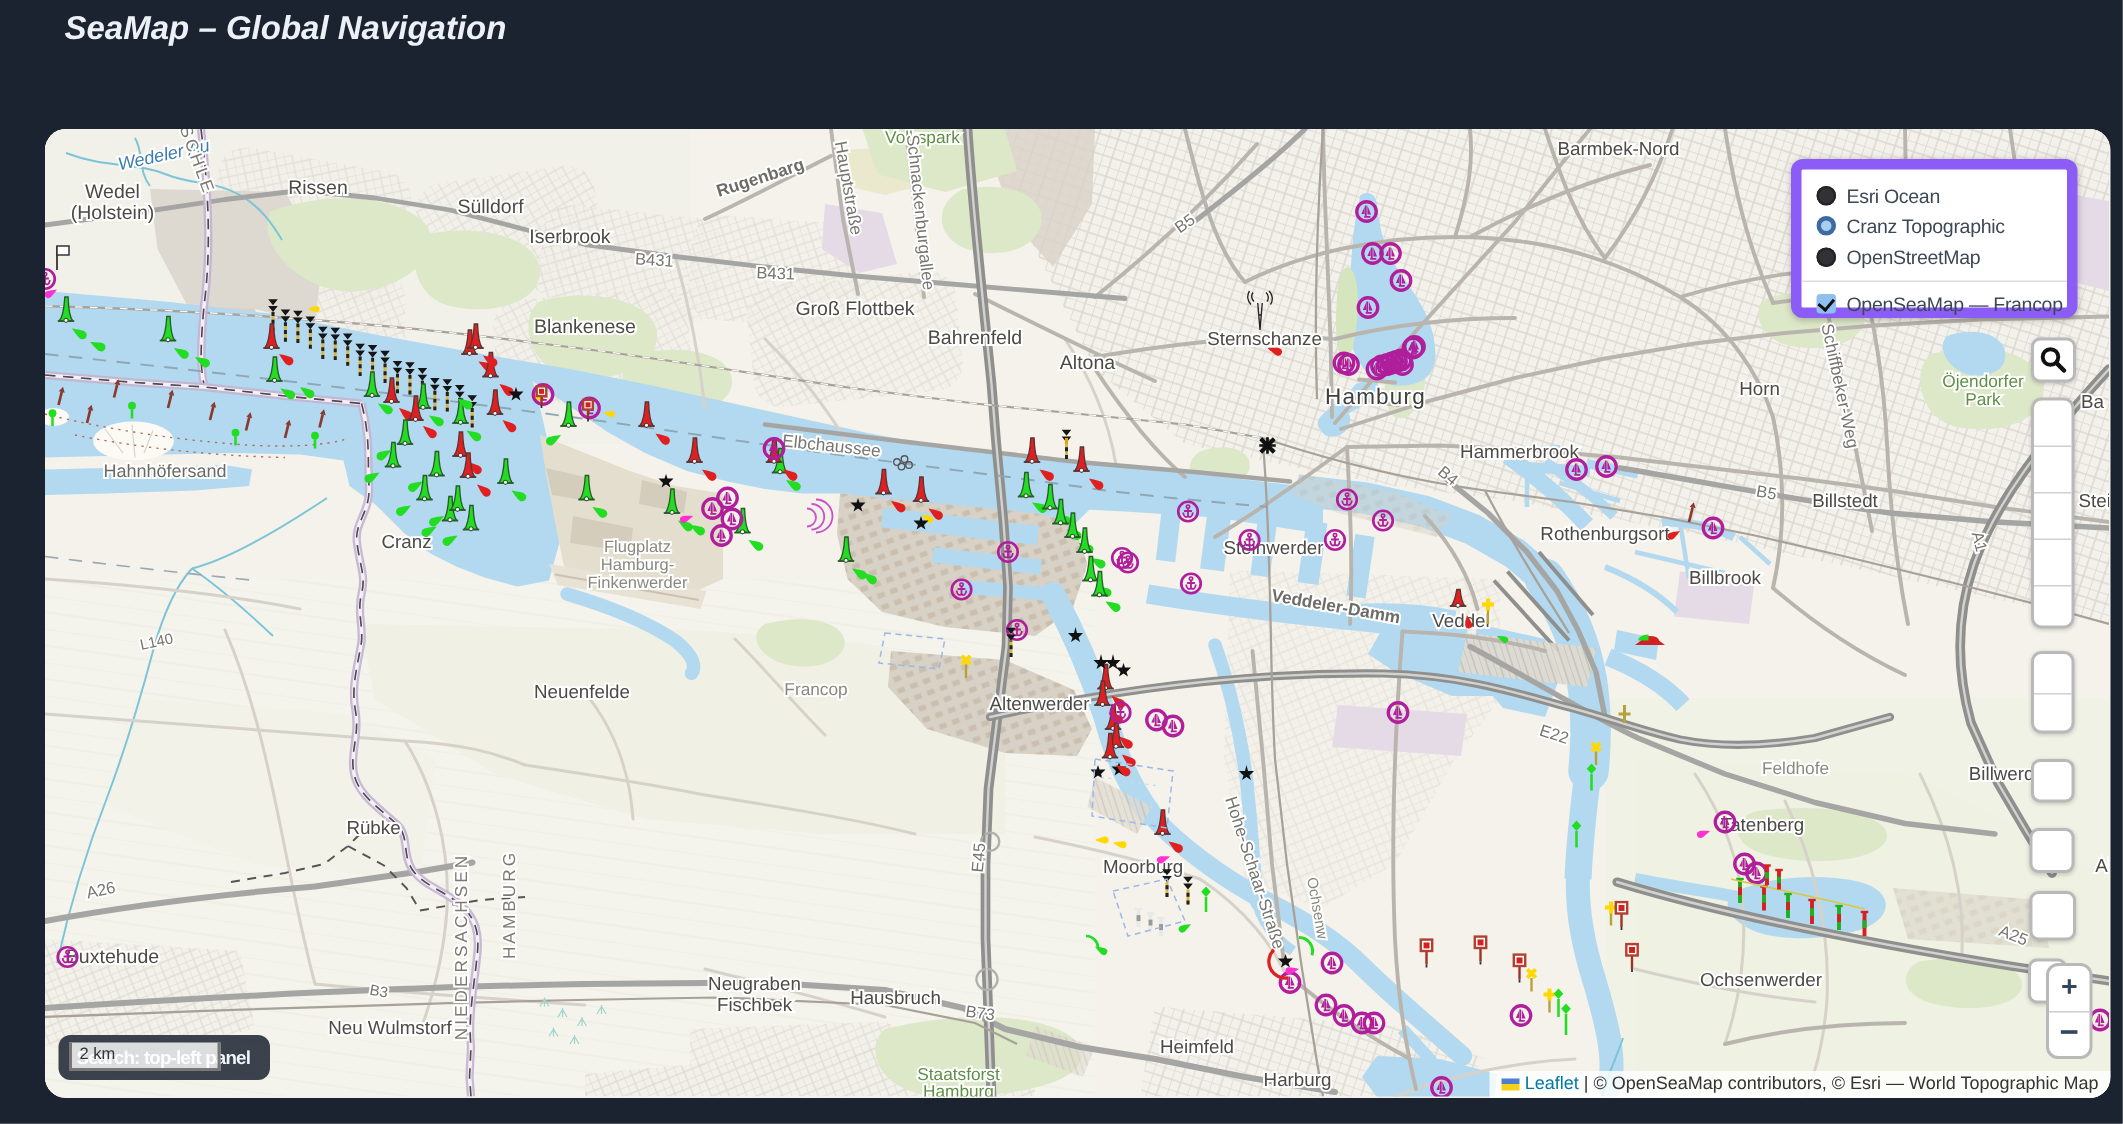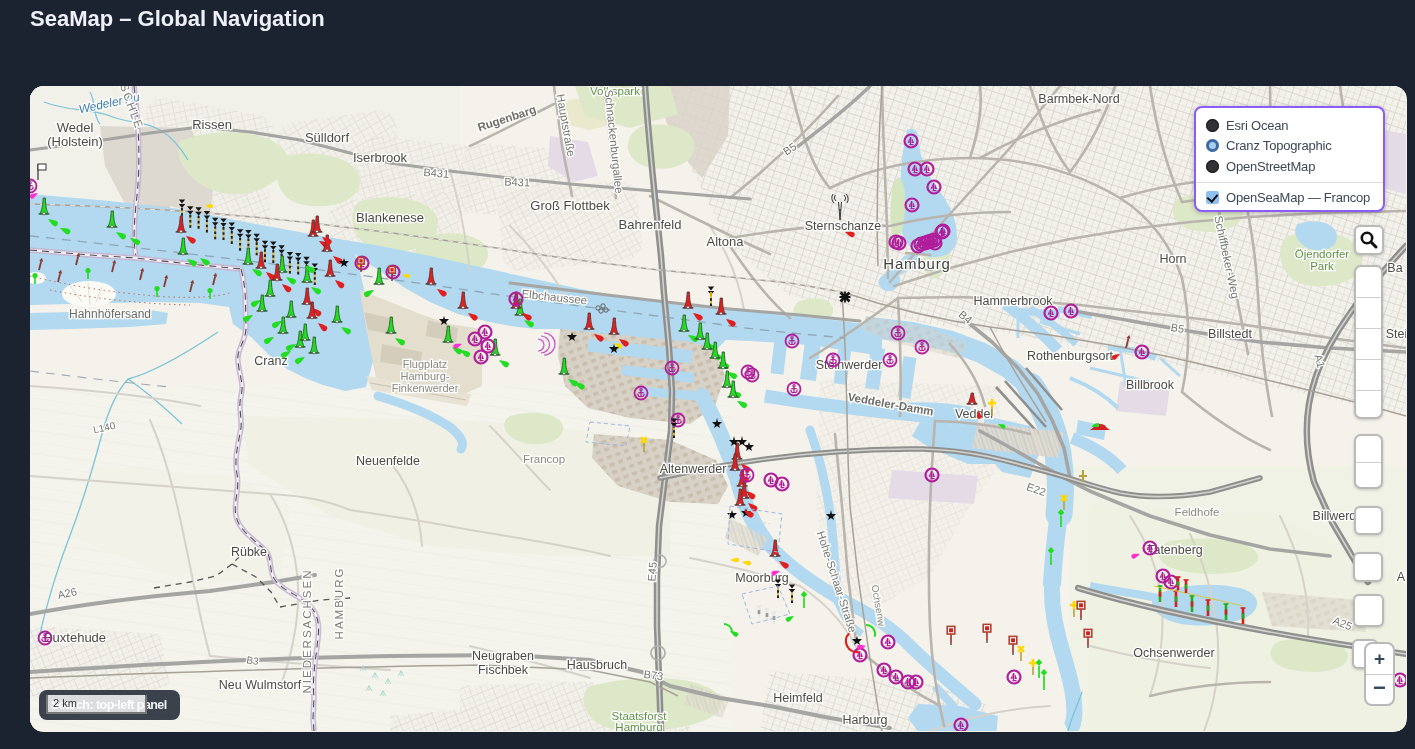--- a/index.html
+++ b/index.html
@@ -1,26 +1,26 @@
 <!DOCTYPE html>
 <html><head><meta charset="utf-8">
 <style>
 html,body{margin:0;padding:0;background:#1c2330;width:1415px;height:749px;overflow:hidden;
 font-family:"Liberation Sans",sans-serif;}
-.hdr{position:absolute;left:30px;top:5px;}
+.hdr{position:absolute;left:43px;top:5px;font-style:italic;}
 .hdr h1{margin:0;font-size:22px;line-height:27px;font-weight:bold;color:#edf1f7;}
 .hdr p{margin:5px 0 0 0;font-size:15px;color:#94a0b4;}
 .map{position:absolute;left:30px;top:86px;width:1377px;height:646px;border-radius:14px;overflow:hidden;
 background:#f4f2ea;}
 .btn{position:absolute;background:#fff;border:2px solid #b9b9b9;border-radius:6px;box-sizing:border-box;box-shadow:0 1px 3px rgba(0,0,0,0.18);}
 .grp{position:absolute;background:#fff;border:2px solid #b9b9b9;border-radius:7px;box-sizing:border-box;box-shadow:0 1px 3px rgba(0,0,0,0.18);}
 .grp .cell{border-top:1px solid #d0d0d0;}
 .grp .cell:first-child{border-top:none;}
 .layers{position:absolute;left:1164px;top:20px;width:191px;height:106px;background:#fff;
-border:2px solid #8b5cf6;border-radius:8px;box-shadow:0 1px 5px rgba(0,0,0,0.25);box-sizing:border-box;
+border:7px solid #8b5cf6;border-radius:8px;box-shadow:0 1px 5px rgba(0,0,0,0.25);box-sizing:border-box;
 padding:7px 10px;font-size:13px;letter-spacing:-0.2px;color:#3c4856;}
 .lrow{display:flex;align-items:center;height:20.5px;}
 .lrow .radio,.lrow .cbx{flex:0 0 13px;}
 .lrow .txt{margin-left:7px;white-space:nowrap;}
 .radio{width:13px;height:13px;border-radius:50%;background:#313136;box-shadow:inset 0 0 0 1.5px #232327;}
 .radio.sel{background:#a9cdf3;box-shadow:inset 0 0 0 3px #3e6b9d;}
 .cbx{width:13px;height:13px;border-radius:2.5px;background:#8fc0f0;position:relative;}
 .cbx:after{content:"";position:absolute;left:2.5px;top:1px;width:5px;height:8px;border:solid #111;
 border-width:0 2px 2px 0;transform:rotate(40deg);}
 .sep{border-top:1px solid #ddd;margin:5px -10px 5px -10px;}
@@ -1366,12 +1366,13 @@
 <div class="btn" style="left:1324px;top:420px;width:29px;height:29px;"></div>
 <div class="btn" style="left:1323px;top:466px;width:30px;height:30px;"></div>
 <div class="btn" style="left:1323px;top:508px;width:31px;height:33px;"></div>
 <div class="btn" style="left:1322px;top:553px;width:26px;height:30px;"></div>
 <div class="zbtn">
       <div class="zi">+</div>
       <div class="zo">−</div>
     </div>
 <div class="hint" style="left:9px;width:141px;box-sizing:border-box;">Search: top-left panel</div>
 <div class="scale">2 km</div>
+<div class="attr"><span class="flag"></span><a>Leaflet</a> | © OpenSeaMap contributors, © Esri — World Topographic Map</div>
 </div>
 </body></html>

